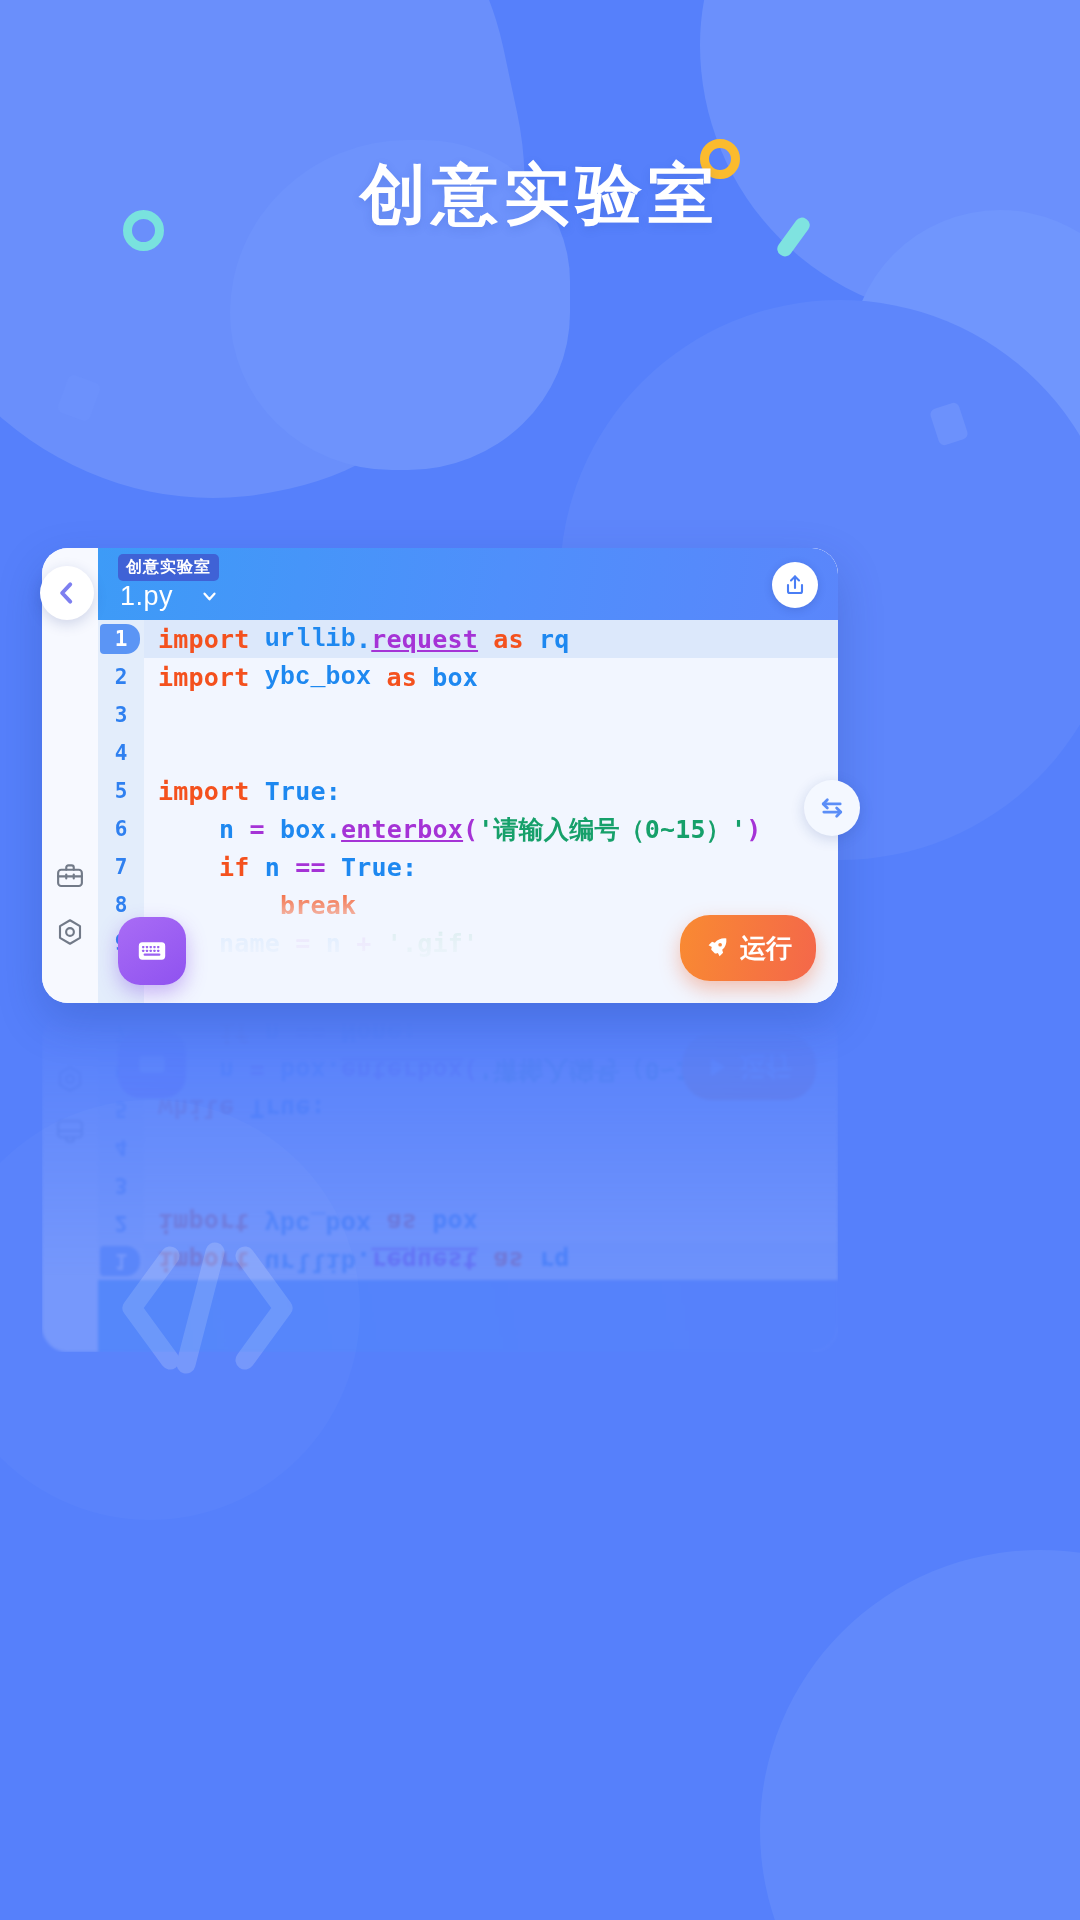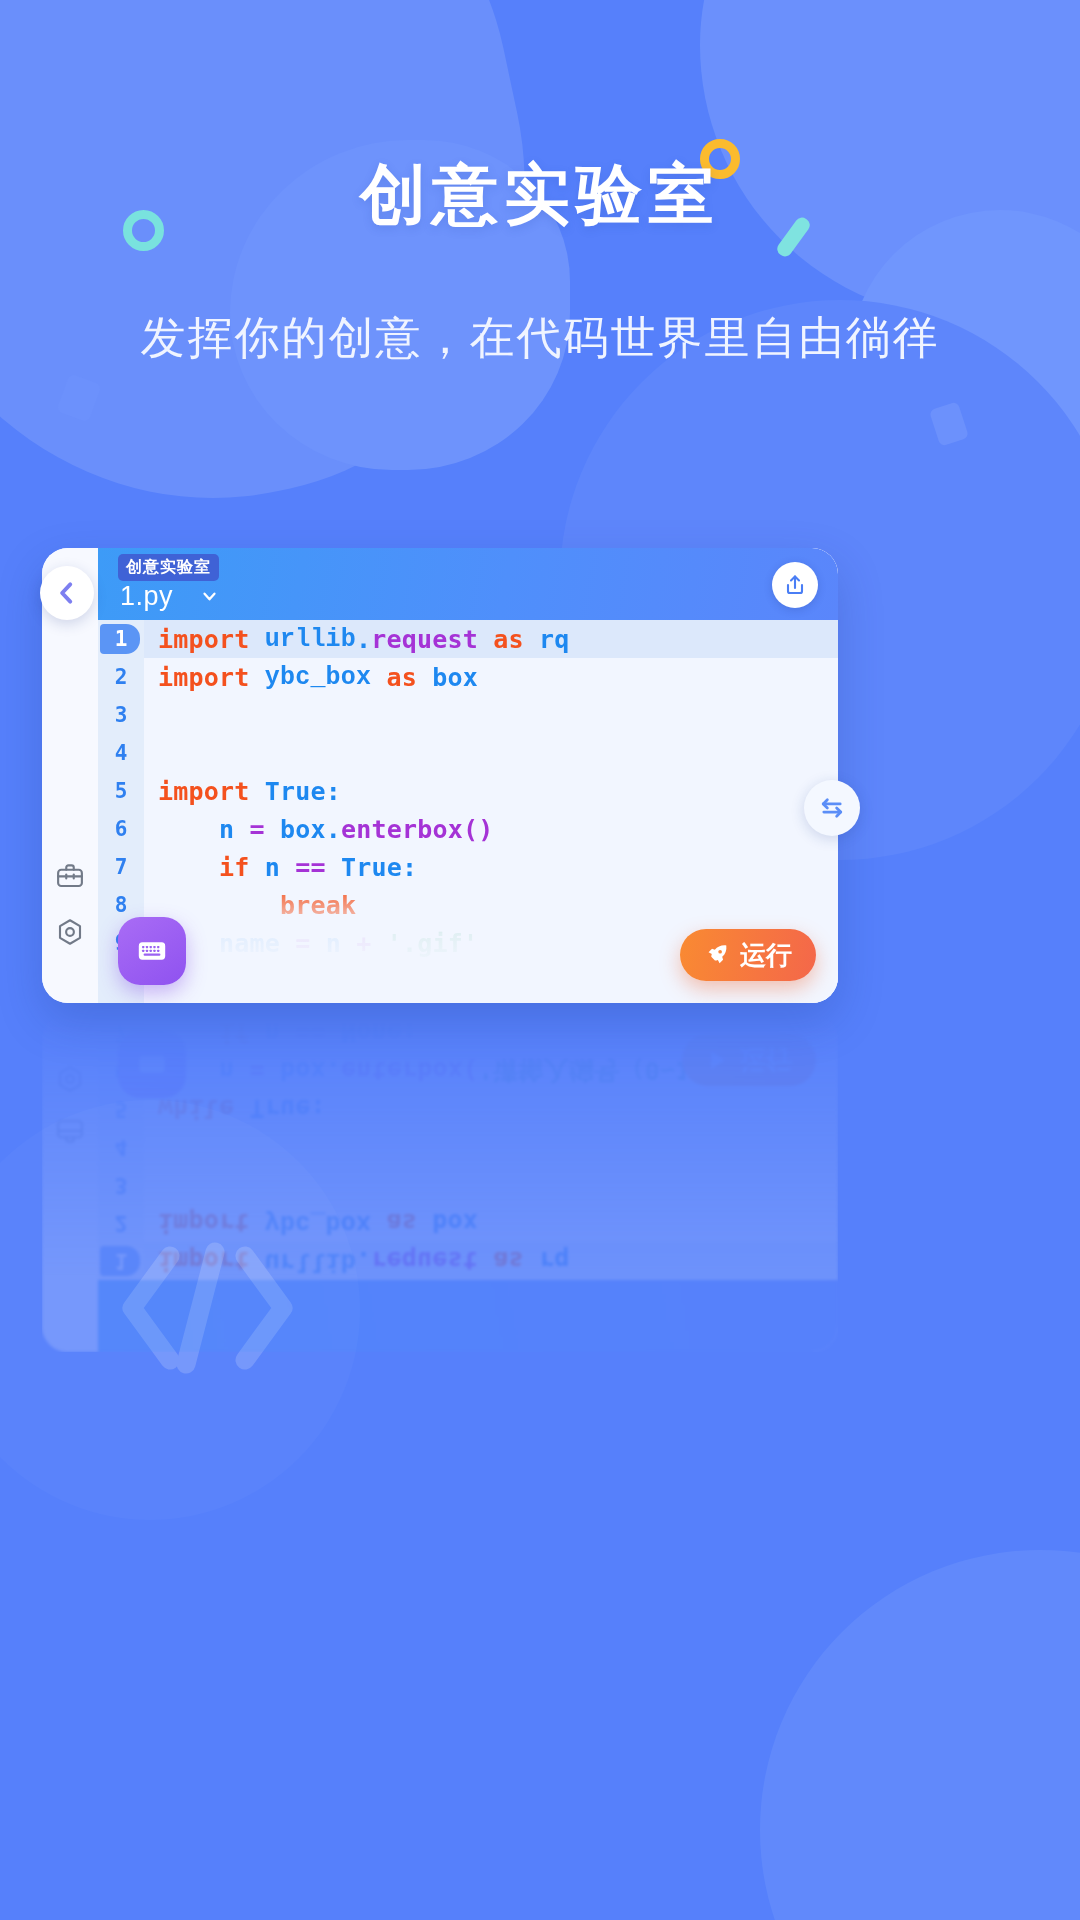--- a/index.html
+++ b/index.html
@@ -99,38 +99,38 @@
   .code-lines { flex:1; position:relative; }
   .code-row {
     height:38px; display:flex; align-items:center; padding-left:14px;
     font-family:"DejaVu Sans Mono","Liberation Mono",monospace;
     font-size:25px; font-weight:bold; white-space:pre; letter-spacing:.2px;
   }
   .code-row.hl { background:#dce8fb; }
   .kw  { color:#f4511e; }
   .mod { color:#1e88f0;font-family:Liberation Mono, monospace; }
   .dot { color:#1e88f0; }
-  .attr{ color:#a533d6; }
+  .attr{ color:#a533d6;text-decoration:underline; }
   .id  { color:#1e88f0; }
   .str { color:#16a06a; }
   .pun { color:#a533d6; }
 
   .swap-btn {
     position:absolute; right:-22px; top:232px; width:56px; height:56px;
     border-radius:50%; background:#f4f8ff; display:flex; align-items:center; justify-content:center;
     box-shadow:0 3px 14px rgba(30,60,140,.18); z-index:4;
   }
   .kbd-btn {
     position:absolute; left:20px; bottom:18px; width:68px; height:68px;
     border-radius:22px; background:linear-gradient(145deg,#a96cf5,#8f52f0);
     display:flex; align-items:center; justify-content:center;
     box-shadow:0 8px 20px rgba(130,70,230,.38); z-index:5;
   }
   .run-btn {
-    position:absolute; right:22px; bottom:22px; height:52px; padding:0 24px;
+    position:absolute; right:22px; bottom:22px; height:66px; padding:0 24px;
     border-radius:30px; background:linear-gradient(100deg,#f98a32,#f4674a);
     display:flex; align-items:center; justify-content:center; gap:10px;
     color:#fff; font-size:26px; font-weight:bold;
     box-shadow:0 8px 20px rgba(240,110,60,.4); z-index:5; border:none;
     font-family:"Liberation Sans",sans-serif;
   }
   .bottom-fade {
     position:absolute; left:46px; right:0; bottom:0; height:120px; z-index:2;
     background:linear-gradient(to bottom, rgba(242,246,255,0) 0%, rgba(242,246,255,.92) 42%, #f2f6ff 70%);
     pointer-events:none;
@@ -168,21 +168,20 @@
       <polyline points="58,18 20,70 58,122"></polyline>
       <line x1="103" y1="14" x2="74" y2="126"></line>
       <polyline points="133,18 171,70 133,122"></polyline>
     </g>
   </svg>
 
 </div>
 
 <div class="hero">
   <div class="hero-title">创意实验室</div>
-  <div class="hero-sub">发挥你的创意，在代码世界里自由徜徉</div>
 </div>
 
 <div class="reflection" aria-hidden="true">
   <div class="editor" style="box-shadow:none;">
     <div class="rail">
       <svg class="rail-icon" viewBox="0 0 24 24" fill="none" stroke="#5b6474" stroke-width="1.7">
         <rect x="2.5" y="7" width="19" height="13" rx="2.5"></rect>
           <path d="M9 7V5.2A1.7 1.7 0 0 1 10.7 3.5h2.6A1.7 1.7 0 0 1 15 5.2V7"></path>
           <path d="M2.5 12h19"></path>
       </svg>
@@ -314,21 +313,21 @@
             <div class="gutter-row">
               <span>9</span>
             </div>
           </div>
         <div class="code-lines" id="codelines">
             <div class="code-row hl"><span class="kw">import</span><span class="pl"> </span><span class="mod">urllib</span><span class="dot">.</span><span class="attr">request</span><span class="pl"> </span><span class="kw">as</span><span class="pl"> </span><span class="id">rq</span></div>
             <div class="code-row"><span class="kw">import</span><span class="pl"> </span><span class="mod">ybc_box</span><span class="pl"> </span><span class="kw">as</span><span class="pl"> </span><span class="id">box</span></div>
             <div class="code-row"></div>
             <div class="code-row"></div>
             <div class="code-row"><span class="kw">import</span><span class="pl"> </span><span class="id">True</span><span class="id">:</span></div>
-            <div class="code-row"><span class="id">    n </span><span class="pun">=</span><span class="id"> box</span><span class="id">.</span><span class="attr">enterbox</span><span class="pun">(</span><span class="pun">)</span></div>
+            <div class="code-row"><span class="id">    n </span><span class="pun">=</span><span class="id"> box</span><span class="id">.</span><span class="attr">enterbox</span><span class="pun">(</span><span class="str">'请输入编号（0~15）'</span><span class="pun">)</span></div>
             <div class="code-row"><span class="pl">    </span><span class="kw">if</span><span class="id"> n </span><span class="pun">==</span><span class="pl"> </span><span class="id">True</span><span class="id">:</span></div>
             <div class="code-row"><span class="pl">        </span><span class="kw">break</span></div>
             <div class="code-row"><span class="id">    name </span><span class="pun">=</span><span class="id"> n </span><span class="pun">+</span><span class="pl"> </span><span class="str">'.gif'</span></div>
           </div>
       </div>
 
       <div class="bottom-fade"></div>
 
       <div class="kbd-btn">
         <svg width="36" height="36" viewBox="0 0 24 24">

